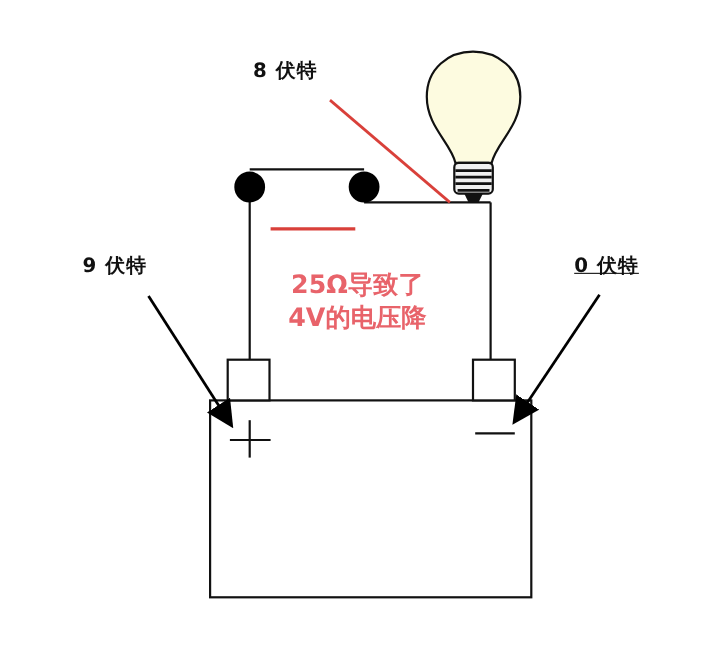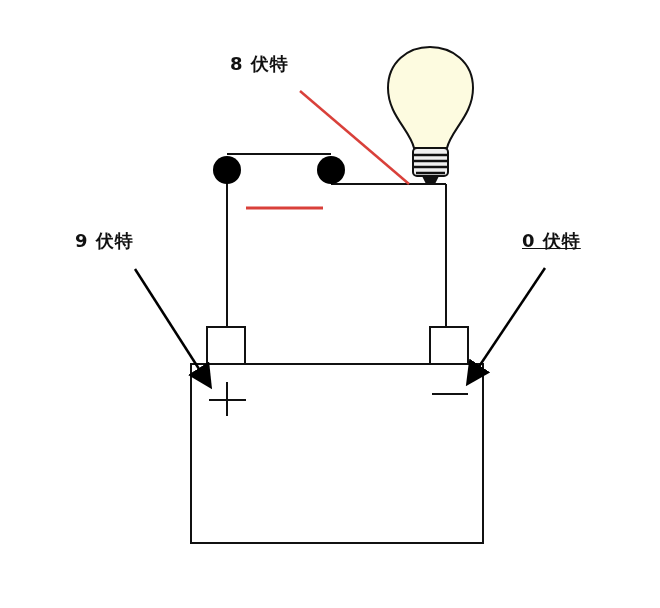--- a/index.html
+++ b/index.html
@@ -59,13 +59,15 @@
   </defs>
   <line x1="135" y1="269" x2="208" y2="383" stroke="#000" stroke-width="2.5" marker-end="url(#ah)"></line>
   <line x1="545" y1="268" x2="470" y2="380" stroke="#000" stroke-width="2.5" marker-end="url(#ah)"></line>
 </svg>
 
 <div class="label" style="left:230px;top:52px;">8 伏特</div>
 <div class="label" style="left:75px;top:229px;">9 伏特</div>
 <div class="label" style="left:522px;top:229px;text-decoration:underline;">0 伏特</div>
 
 <div class="red-text" style="left:262px;top:244px;color:#e8636a;">
+  <div>25Ω导致了</div>
+  <div>4V的电压降</div>
 </div>
 
 </body></html>

